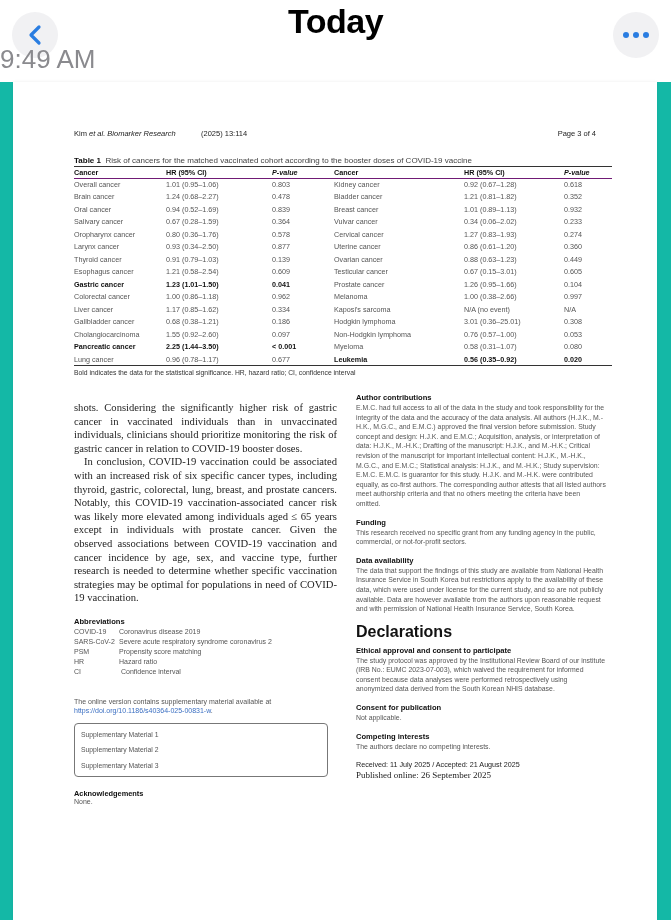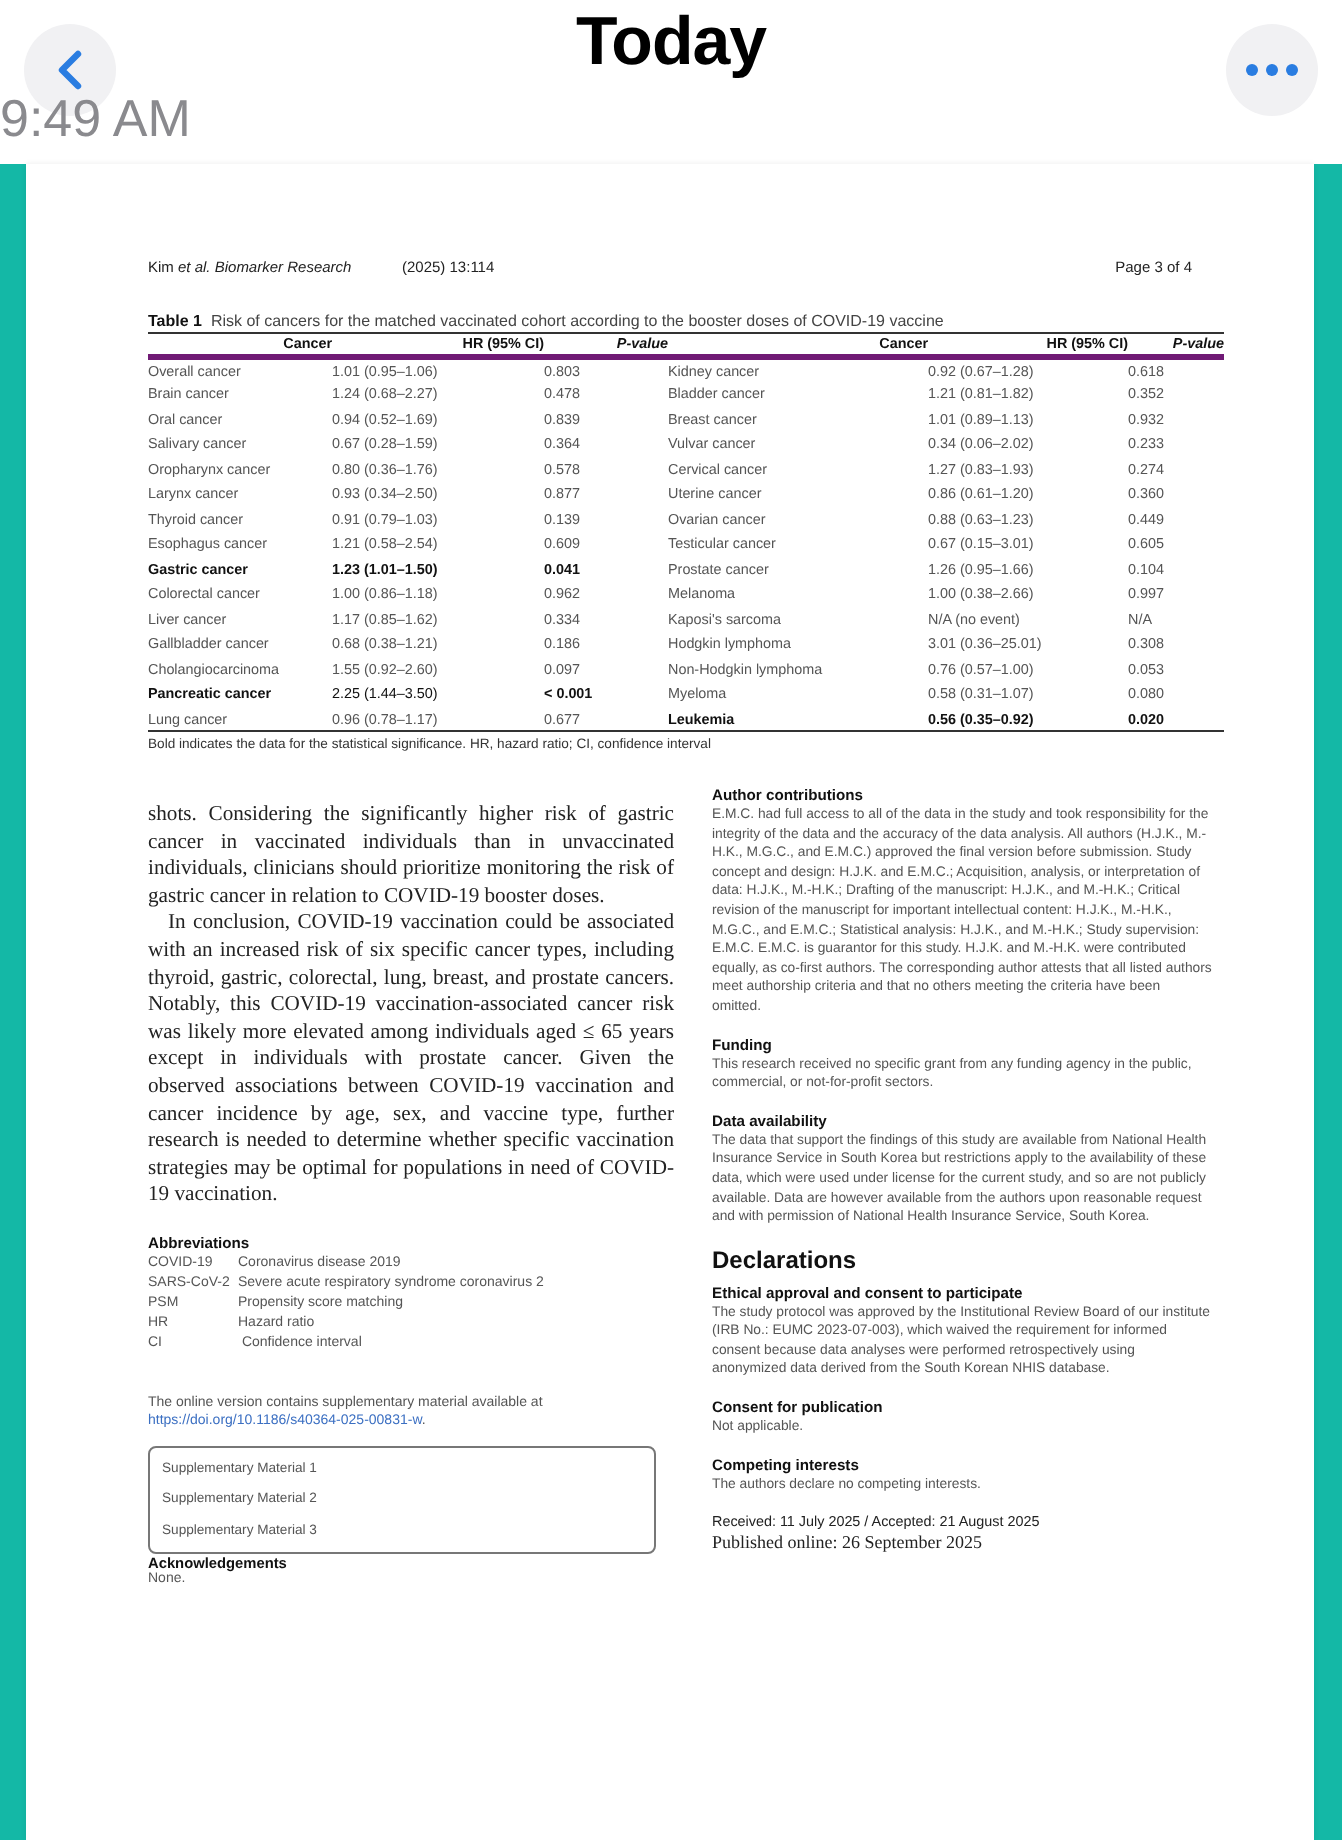--- a/index.html
+++ b/index.html
@@ -23,21 +23,21 @@
   .running-head { position: absolute; top: 47px; left: 61px; right: 61px; font-size: 7.5px; color: #222; }
   .running-head .journal { font-style: italic; }
   .running-head .vol { position: absolute; left: 127px; top: 0; }
   .running-head .pg { position: absolute; right: 0; top: 0; }
 
   
   .table-wrap { position: absolute; left: 61px; top: 74px; width: 538px; }
   .tcap { font-size: 8px; color: #444; padding-bottom: 1px; border-bottom: 1px solid #333; }
   .tcap b { color: #111; }
   table { width: 100%; border-collapse: collapse; font-size: 7.2px; color: #555; }
-  th { text-align: right; font-weight: bold; color: #111; height: 11px; border-bottom: 3px solid #701a75; }
+  th { text-align: left; font-weight: bold; color: #111; height: 11px; border-bottom: 1px solid #701a75; }
   td { height: 12.5px; white-space: nowrap; }
   .c1 { width: 92px; } .c2 { width: 106px; } .c3 { width: 62px; }
   .c4 { width: 130px; } .c5 { width: 100px; } .c6 { width: 48px; }
   tbody tr:last-child td { border-bottom: 1px solid #333; }
   .tnote { font-size: 6.8px; color: #333; padding-top: 3px; }
 
   
   .leftcol { position: absolute; left: 61px; top: 319px; width: 263px; }
   .body-text { font-family: "Liberation Serif", serif; font-size: 10.6px; line-height: 13.6px; color: #222; text-align: justify; }
   .body-text p.indent { text-indent: 10px; }
@@ -47,30 +47,30 @@
   .abbr-row { display: flex; height: 10px; line-height: 10px; }
   .abbr-row .k { width: 45px; }
 
   .supp { margin-top: 20px; }
   .supp h3 { font-size: 11px; color: #111; font-weight: bold; }
   .supp .txt { font-size: 7px; color: #555; line-height: 9.5px; }
   .supp .txt .link { color: #3b6fc2; }
   .supp-box { margin-top: 7px; border: 1px solid #777; border-radius: 4px; padding: 3px 6px; width: 254px; }
   .supp-item { font-size: 6.8px; color: #555; height: 15.5px; line-height: 15.5px; }
 
-  .ack { }
+  .ack { margin-top: 12px; }
   .ack h4 { font-size: 7.4px; color: #111; }
   .ack div { font-size: 7px; color: #555; }
 
   
   .rightcol { position: absolute; left: 343px; top: 311px; width: 250px; }
   .sec { margin-bottom: 9px; }
   .sec h4 { font-size: 7.6px; color: #111; font-weight: bold; line-height: 10px; }
   .sec .txt { font-size: 6.9px; color: #555; line-height: 9.6px; }
-  .sec h3 { font-size: 12px; color: #111; font-weight: bold; margin-top: 3px; }
+  .sec h3 { font-size: 16px; color: #111; font-weight: bold; margin-top: 3px; }
   .dates { margin-top: 4px; font-size: 7.2px; color: #222; }
   .pubdate { font-family: "Liberation Serif", serif; font-size: 9px; color: #222; margin-top: 1px; }
 </style>
 </head>
 <body>
 
 <div class="topbar">
   <div class="circle-btn back-btn">
     <svg width="16" height="22" viewBox="0 0 16 22">
       <polyline points="12,3 4,11 12,19" fill="none" stroke="#2a7de1" stroke-width="3.2" stroke-linecap="round" stroke-linejoin="round"></polyline>
@@ -212,21 +212,21 @@
             <tr>
               <td>Cholangiocarcinoma</td>
               <td>1.55 (0.92–2.60)</td>
               <td>0.097</td>
               <td>Non-Hodgkin lymphoma</td>
               <td>0.76 (0.57–1.00)</td>
               <td>0.053</td>
             </tr>
             <tr>
               <td style="font-weight: bold; color: rgb(17, 17, 17);">Pancreatic cancer</td>
-              <td style="font-weight: normal; color: rgb(17, 17, 17);">2.25 (1.44–3.50)</td>
+              <td style="font-weight: bold; color: rgb(17, 17, 17);">2.25 (1.44–3.50)</td>
               <td style="font-weight: bold; color: rgb(17, 17, 17);">&lt; 0.001</td>
               <td>Myeloma</td>
               <td>0.58 (0.31–1.07)</td>
               <td>0.080</td>
             </tr>
             <tr>
               <td>Lung cancer</td>
               <td>0.96 (0.78–1.17)</td>
               <td>0.677</td>
               <td style="font-weight: bold; color: rgb(17, 17, 17);">Leukemia</td>

